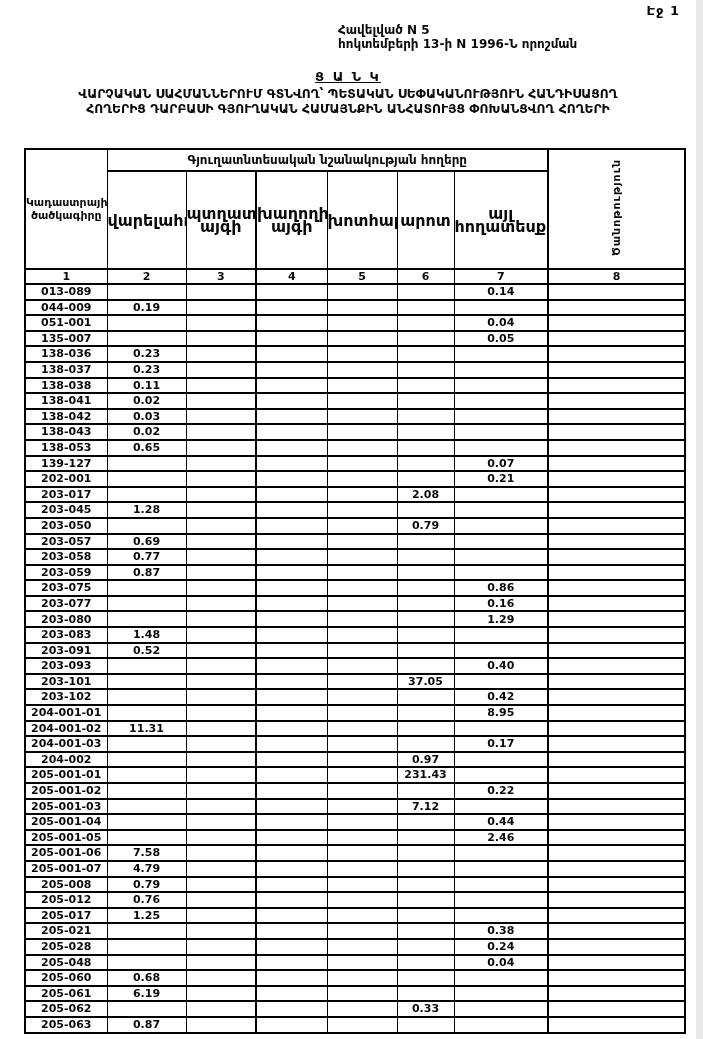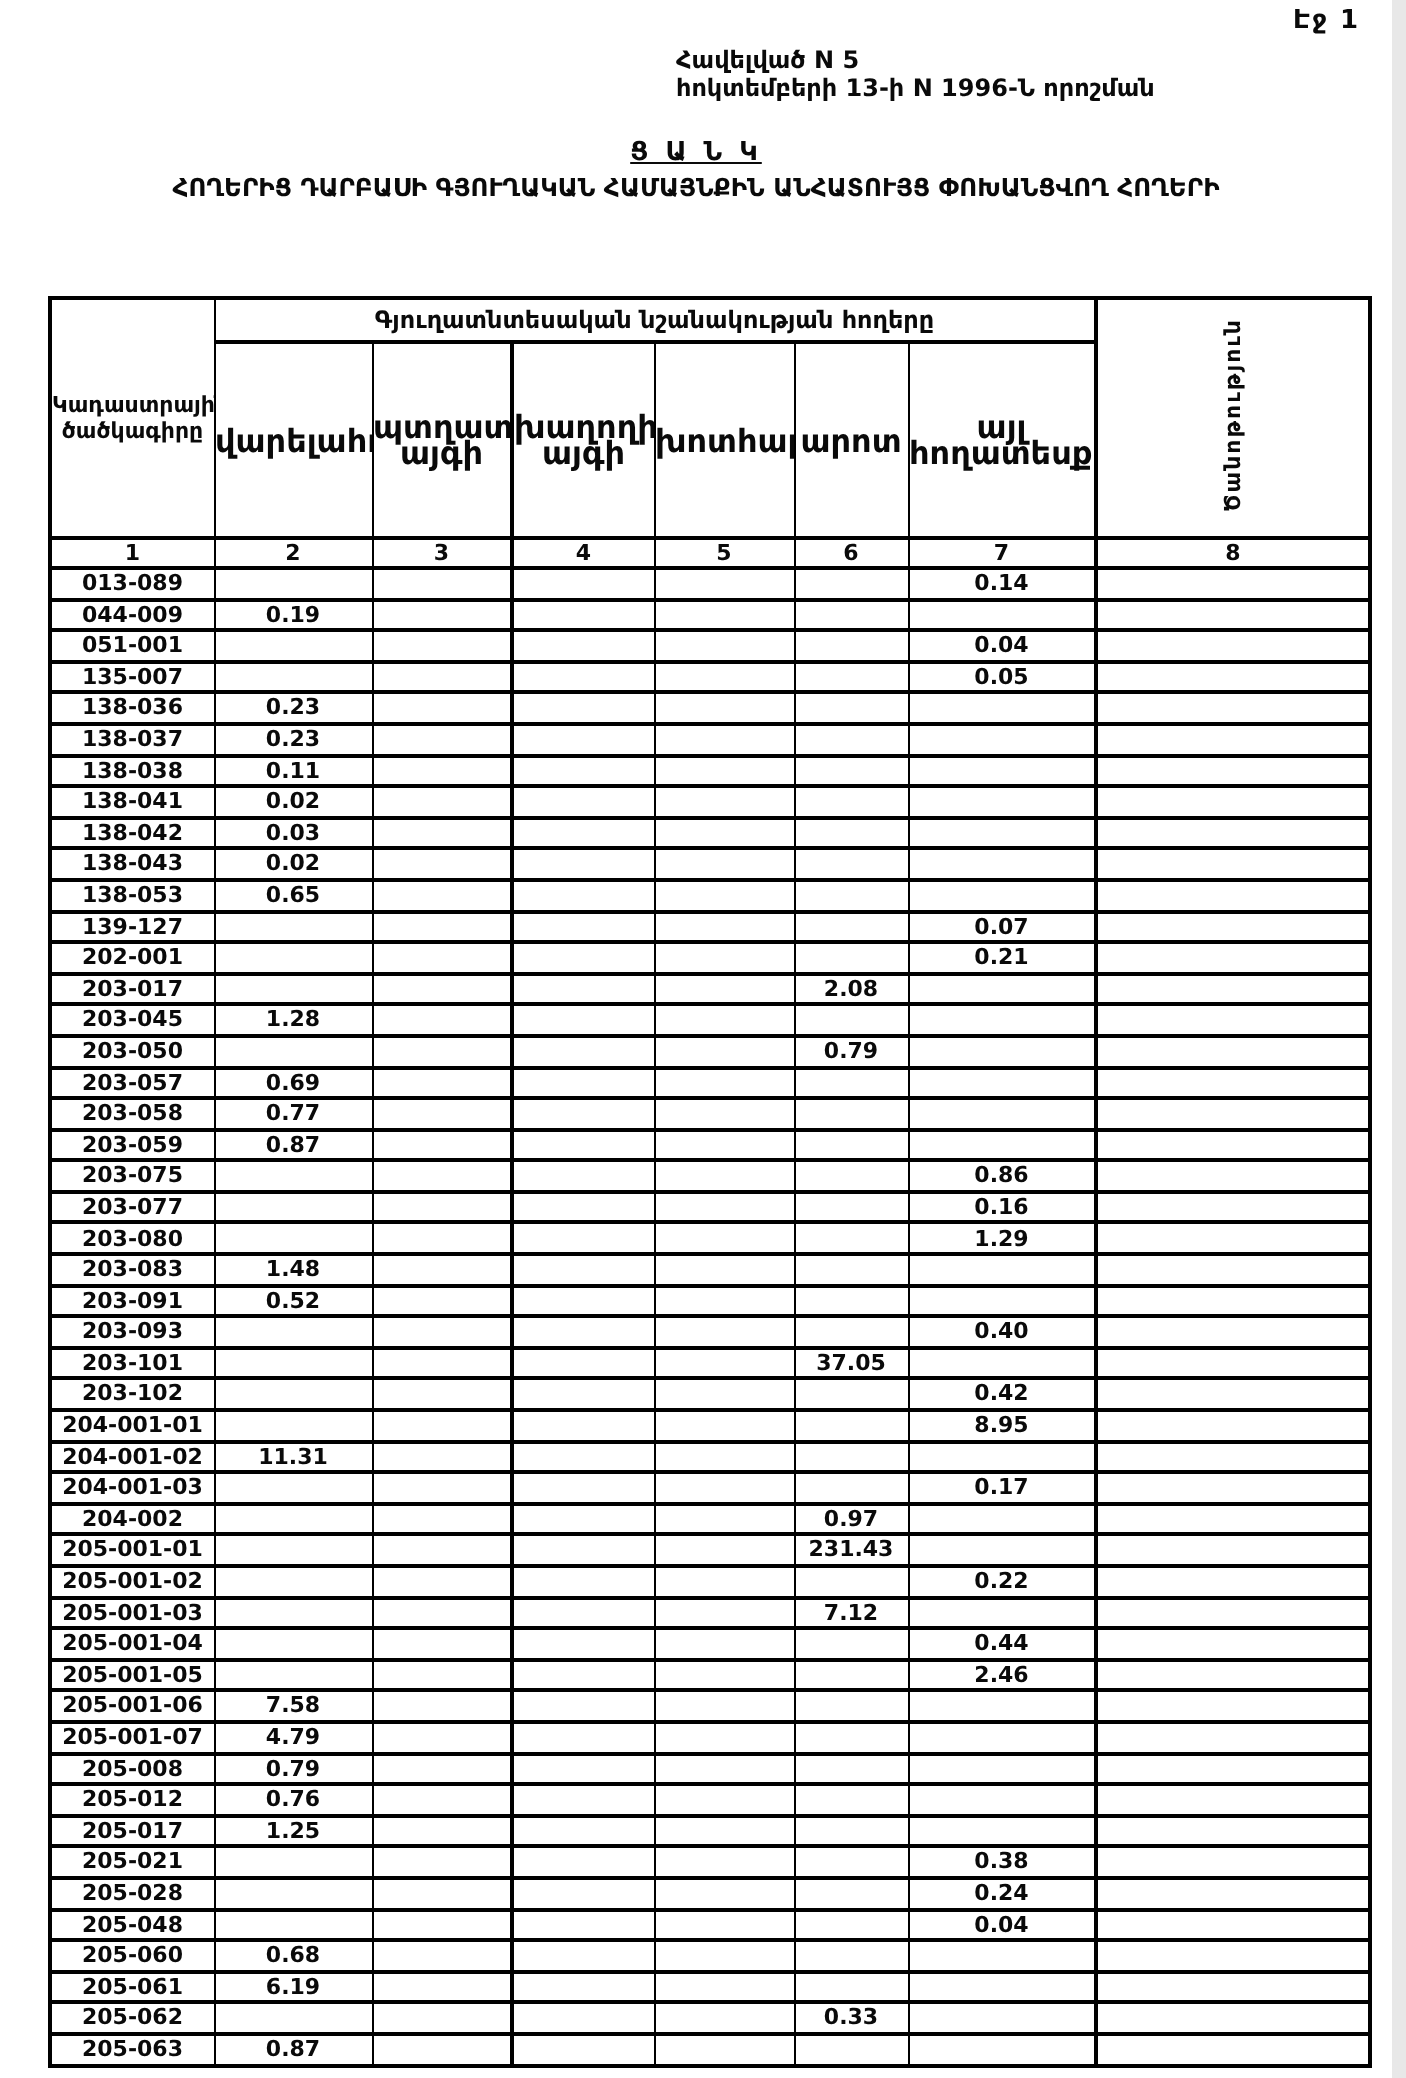--- a/index.html
+++ b/index.html
@@ -64,20 +64,21 @@
 
   <div class="page-num">Էջ 1</div>
 
   <div class="appendix">
     <div>Հավելված N 5</div>
     <div>հոկտեմբերի 13-ի N 1996-Ն որոշման</div>
   </div>
 
   <div class="title-block">
     <div class="title-main">Ց Ա Ն Կ</div>
+    <div class="title-line">ՎԱՐՉԱԿԱՆ ՍԱՀՄԱՆՆԵՐՈՒՄ ԳՏՆՎՈՂ՝ ՊԵՏԱԿԱՆ ՍԵՓԱԿԱՆՈՒԹՅՈՒՆ ՀԱՆԴԻՍԱՑՈՂ</div>
     <div class="title-line">ՀՈՂԵՐԻՑ ԴԱՐԲԱՍԻ ԳՅՈՒՂԱԿԱՆ ՀԱՄԱՅՆՔԻՆ ԱՆՀԱՏՈՒՅՑ ՓՈԽԱՆՑՎՈՂ ՀՈՂԵՐԻ</div>
   </div>
 
   <table class="doc">
     <colgroup>
       <col style="width:82px">
         <col style="width:79px">
         <col style="width:70px">
         <col style="width:71px">
       <col style="width:70px">

